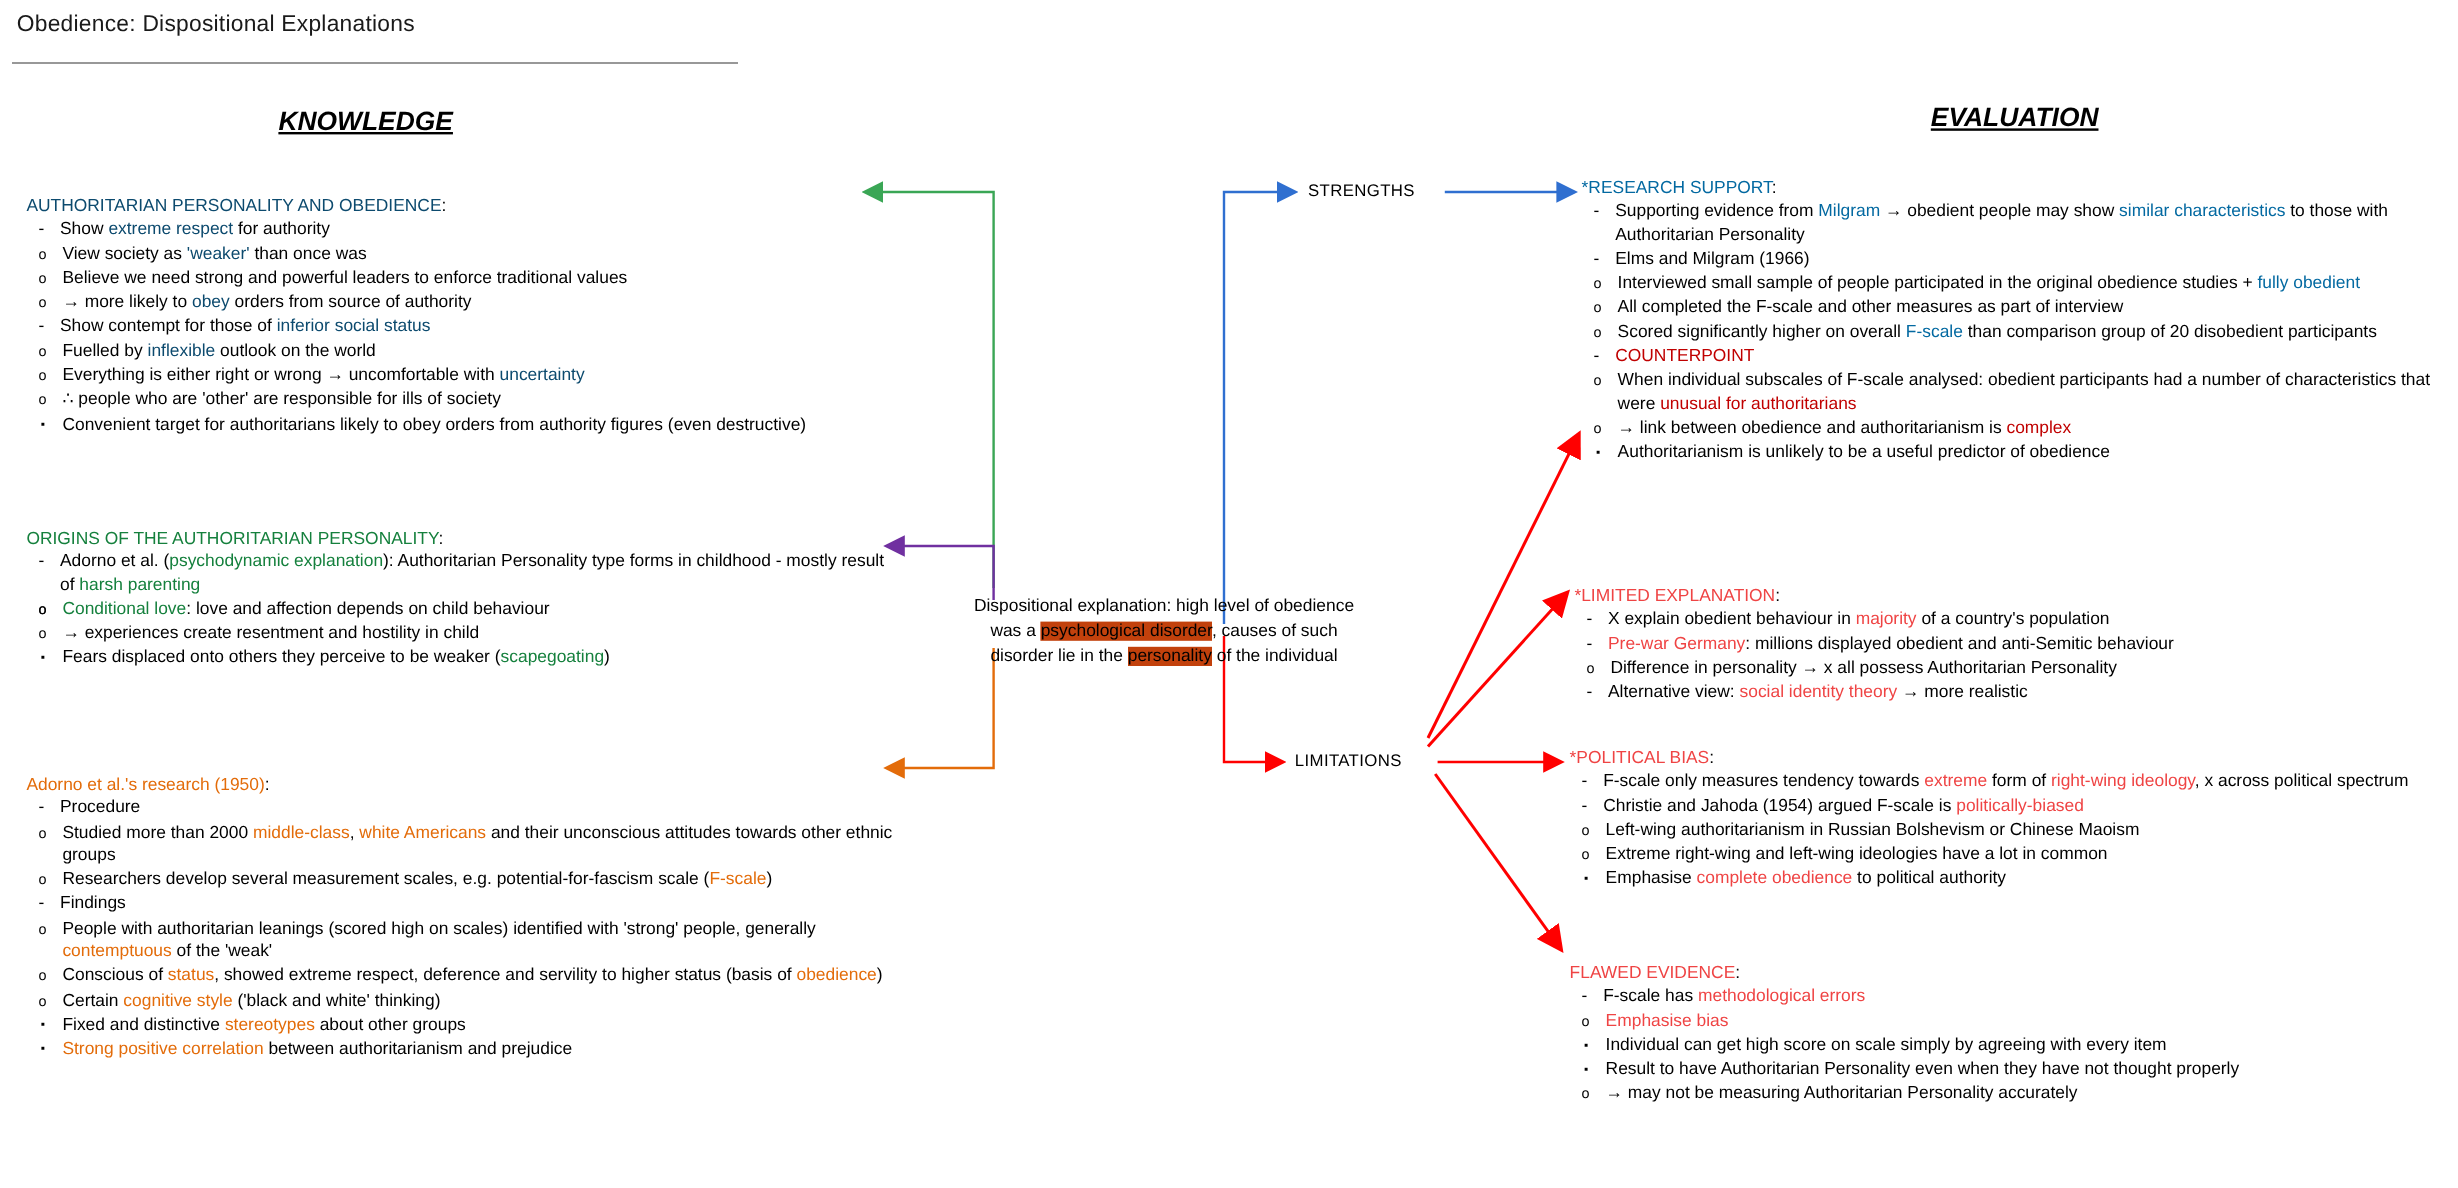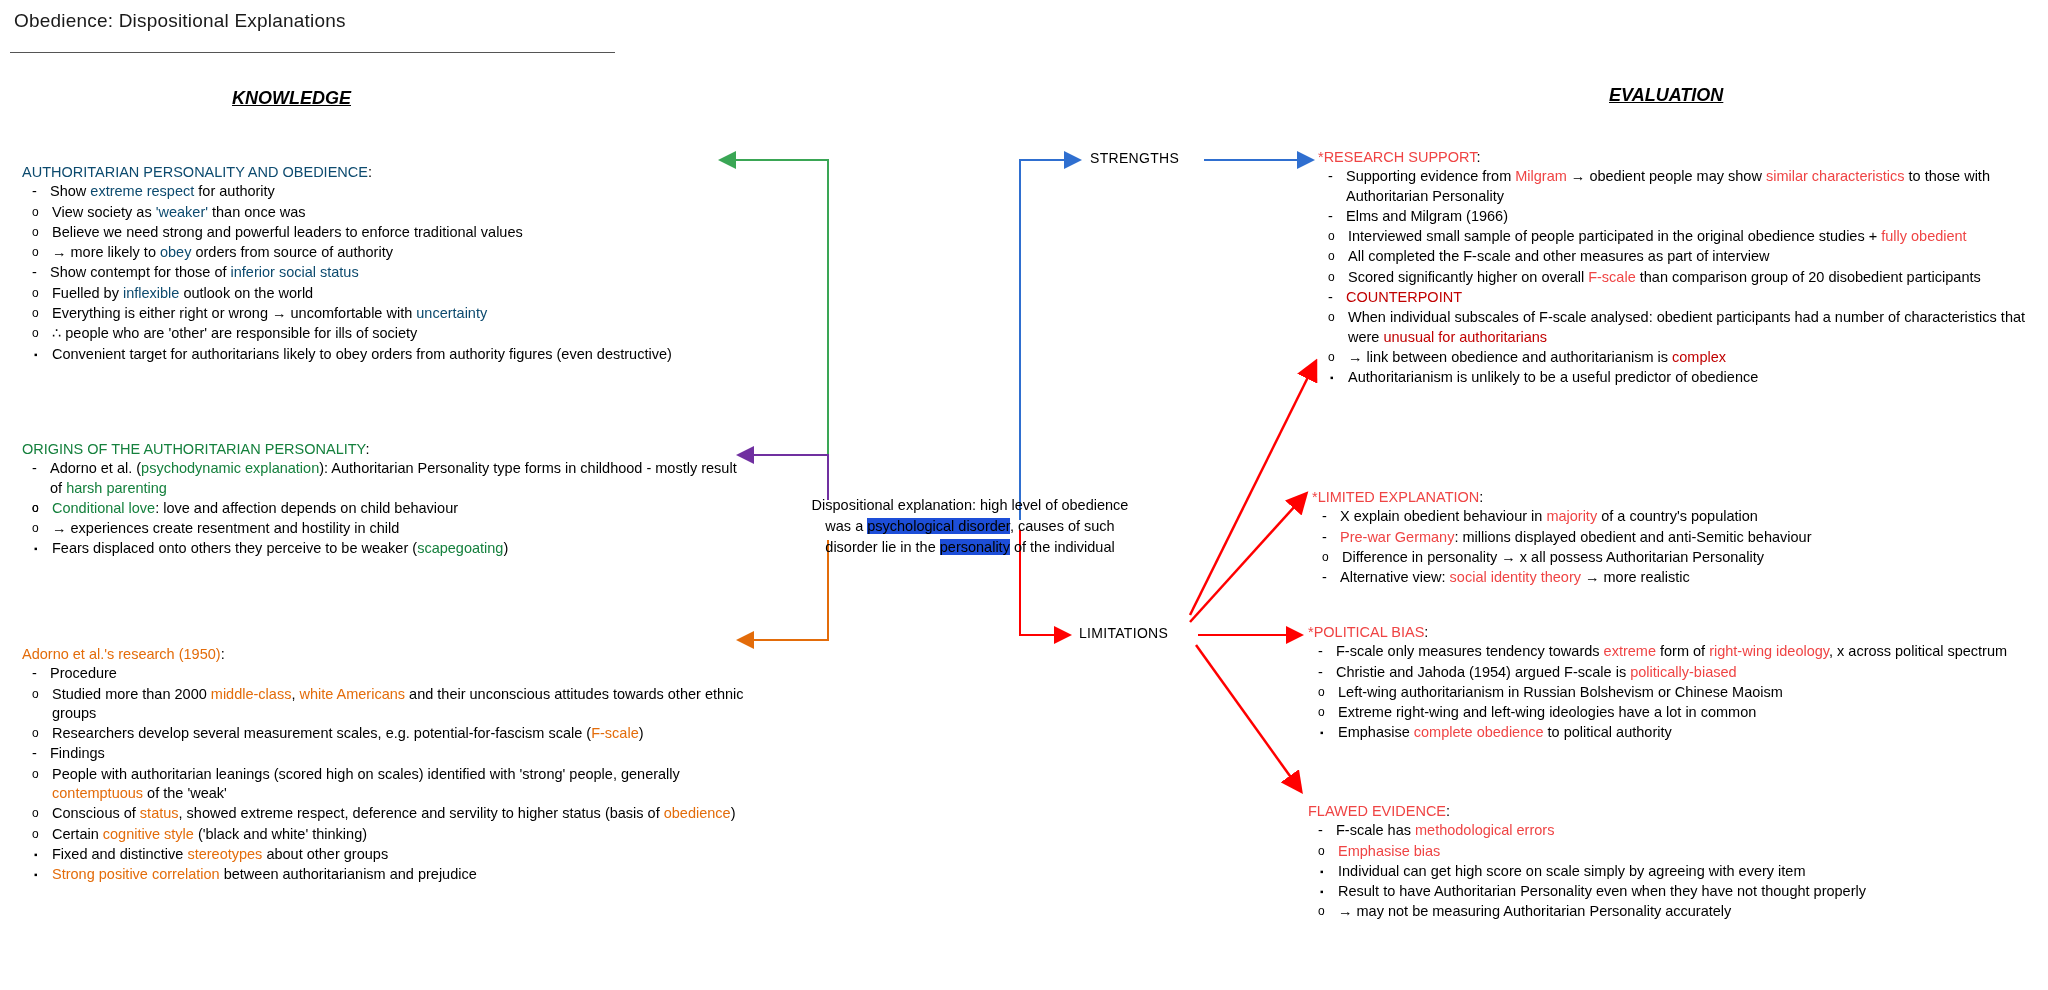--- a/index.html
+++ b/index.html
@@ -26,21 +26,21 @@
   #title-rule {
     position: absolute;
     left: 10px;
     top: 52px;
     width: 605px;
     height: 1px;
     background: #555;
   }
   .col-heading {
     position: absolute;
-    font-size: 18px;
+    font-size: 22px;
     font-weight: bold;
     font-style: italic;
     text-decoration: underline;
     color: #000;
   }
   #knowledge-heading { left: 232px; top: 88px; }
   #evaluation-heading { left: 1609px; top: 85px; }
 
   .block { position: absolute; font-size: 14.5px; line-height: 1.33; }
   .block .hdr { font-size: 14.5px; }
@@ -51,22 +51,22 @@
   .lvl2 { padding-left: 30px; }
   .lvl2 > .bullet { position: absolute; left: 10px; top: 0; font-size: 12px; line-height: 1.6; }
   .lvl3 { padding-left: 30px; }
   .lvl3 > .bullet { position: absolute; left: 12px; top: 0; font-size: 10px; line-height: 1.9; }
 
   .grn { color: #0c4a6e; margin-top: 20px; }
   .pur { color: #15803d; }
   .org { color: #e36c0a; }
   .red { color: #ef4444; }
   .dkred { color: #c00000; }
-  .lblu { color: #ef4444; }
-  .hl { background: #1d4ed8; }
+  .lblu { color: #0369a1; }
+  .hl { background: #c2410c; }
 
   #center-box {
     position: absolute;
     left: 775px;
     top: 495px;
     width: 390px;
     font-size: 14.5px;
     text-align: center;
     line-height: 1.45;
   }

